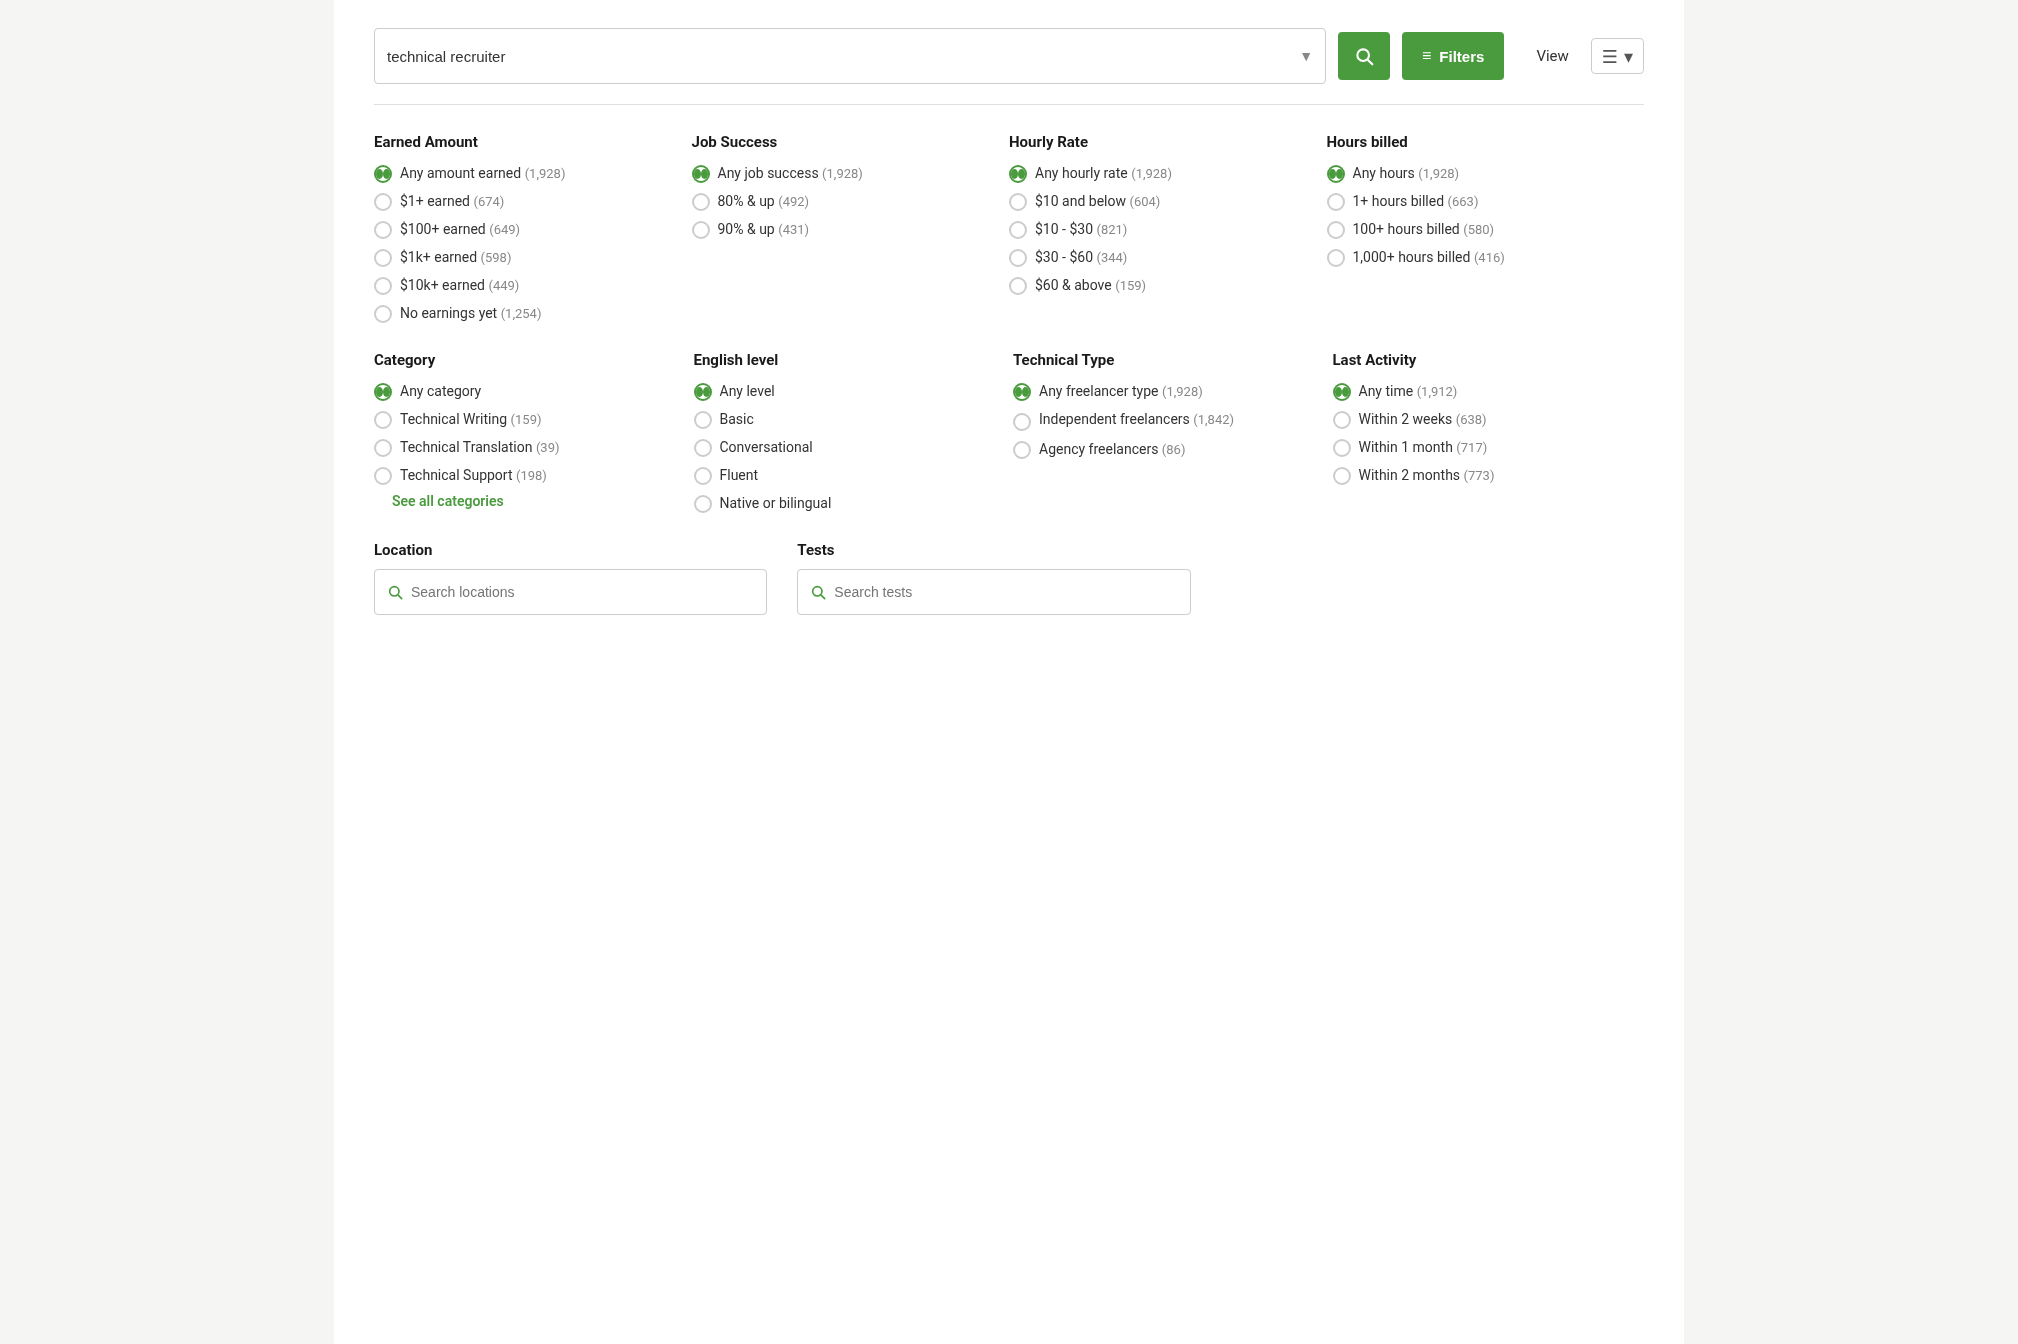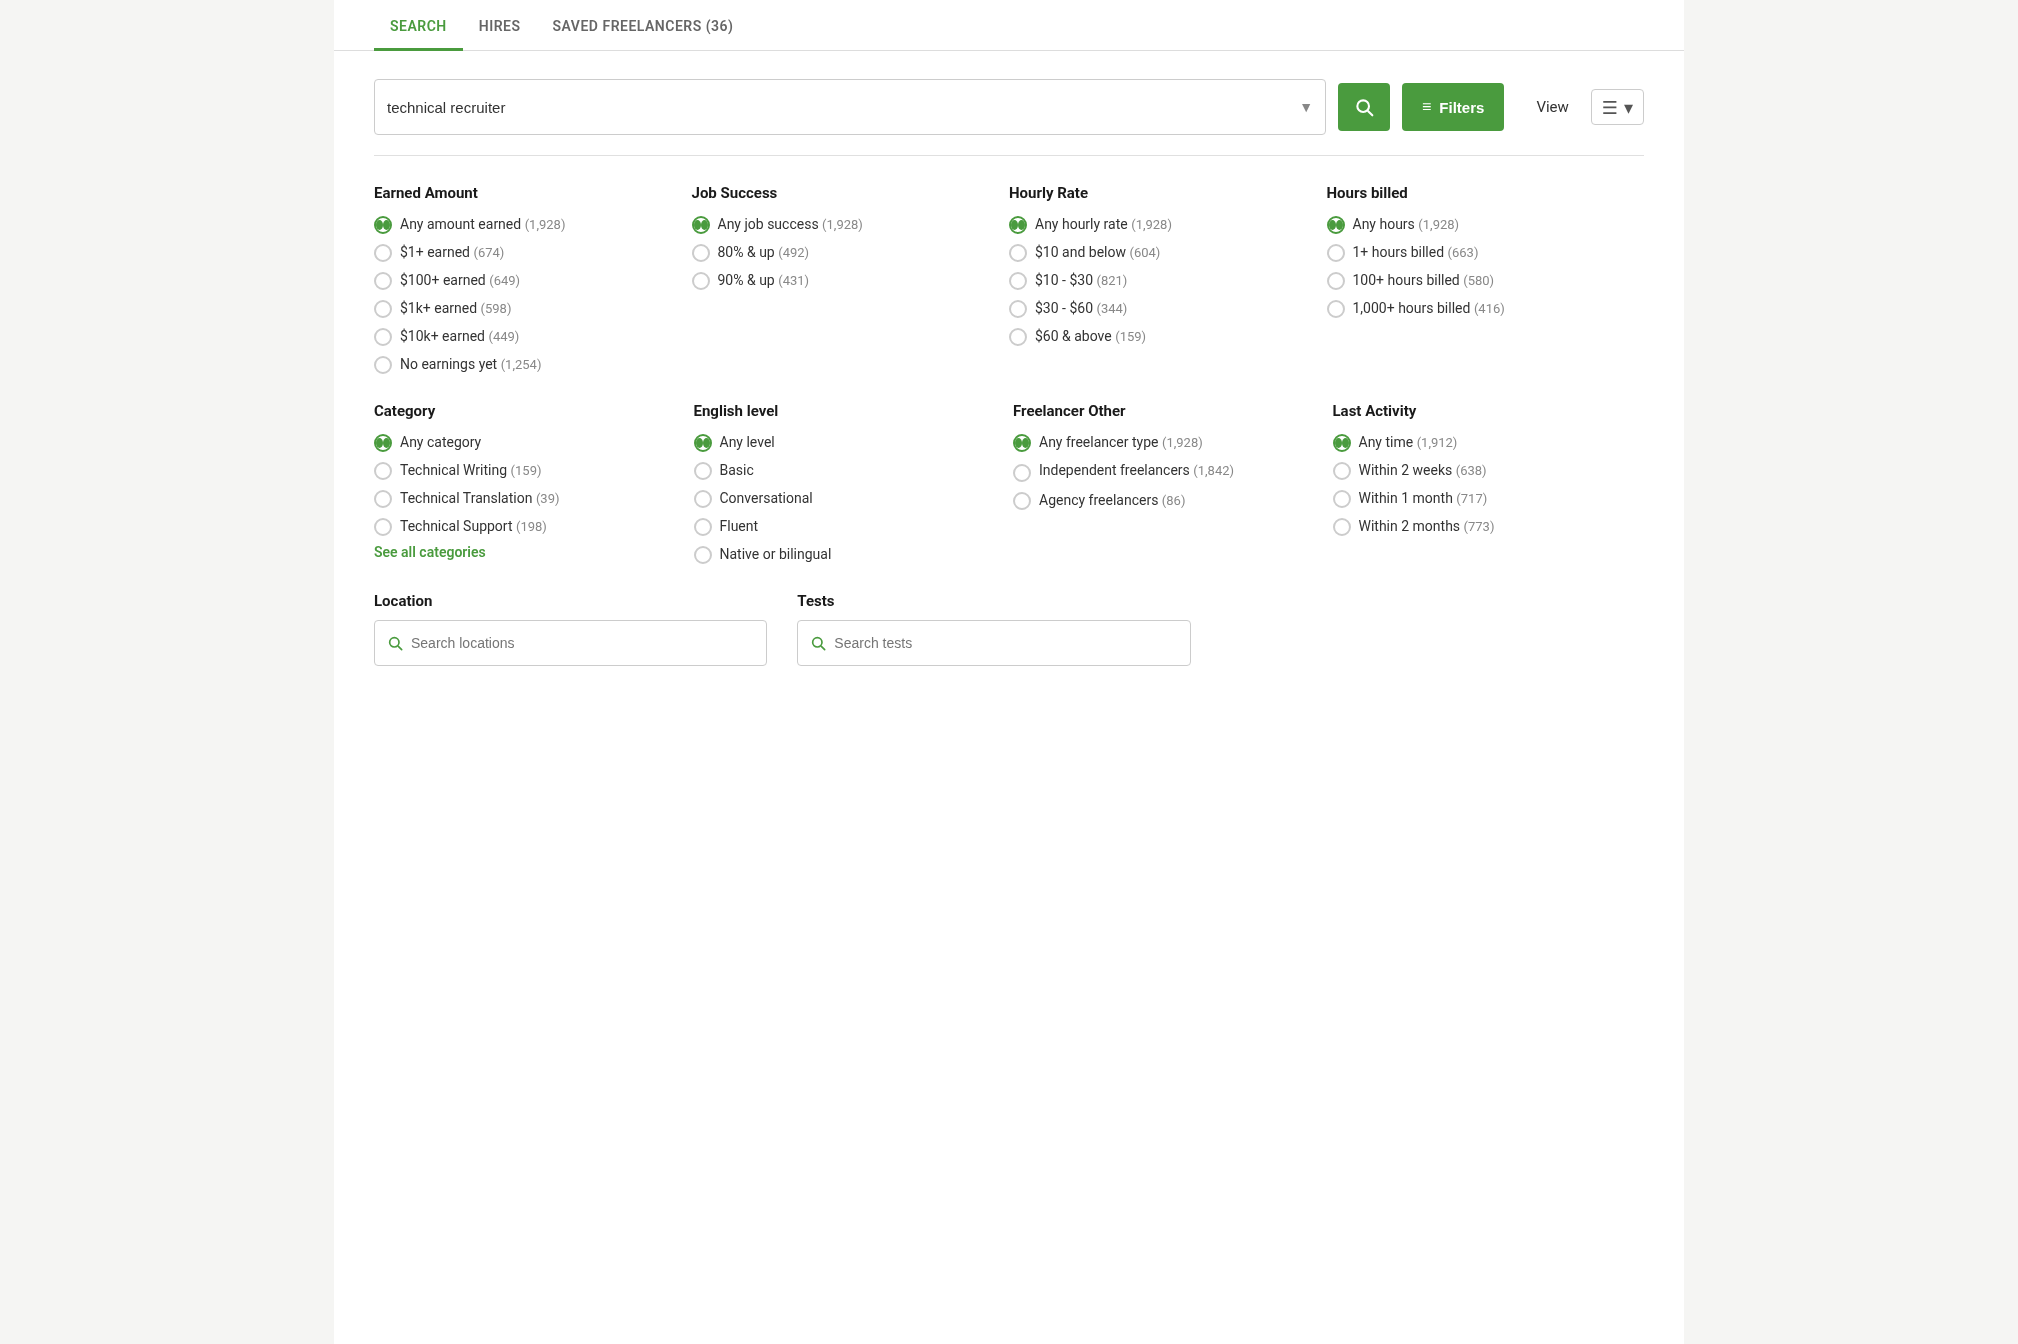--- a/index.html
+++ b/index.html
@@ -195,20 +195,21 @@
       padding: 28px 40px 0;
       background: #fff;
     }
     .see-all-link {
       color: #4a9b3e;
       font-weight: 600;
       font-size: 14px;
       cursor: pointer;
       margin-top: 8px;
       display: inline-block;
+      margin-left: 18px;
     }
     
     .bottom-search-row {
       display: grid;
       grid-template-columns: repeat(3, 1fr);
       gap: 0;
       padding: 28px 40px 40px;
       background: #fff;
     }
     .bottom-section {
@@ -237,25 +238,20 @@
       color: #999;
       background: transparent;
       flex: 1;
     }
   </style>
 </head>
 <body>
 
 <div class="page-wrapper">
 
-  <nav class="tabs">
-    <div class="tab active">SEARCH</div>
-    <div class="tab">HIRES</div>
-    <div class="tab">SAVED FREELANCERS (36)</div>
-  </nav>
 
   <div class="search-area">
     <div class="search-input-wrapper">
       <input class="search-input" type="text" value="technical recruiter" style="">
       <span class="search-dropdown-arrow">▼</span>
     </div>
     <button class="search-btn">
       <svg width="20" height="20" viewBox="0 0 24 24" fill="none" stroke="white" stroke-width="2.5" stroke-linecap="round" stroke-linejoin="round">
         <circle cx="11" cy="11" r="7"></circle>
         <line x1="17" y1="17" x2="22" y2="22"></line>
@@ -432,21 +428,21 @@
           <span class="radio-label">Fluent</span>
         </div>
         <div class="radio-item">
           <div class="radio-circle"></div>
           <span class="radio-label">Native or bilingual</span>
         </div>
       </div>
     </div>
 
     <div class="filter-column">
-      <div class="filter-title">Freelancer Other</div>
+      <div class="filter-title">Technical Type</div>
       <div class="radio-group">
         <div class="radio-item">
           <div class="radio-circle selected" style="border-color: rgb(74, 155, 62);">
               <div style="width: 10px; height: 10px; border-radius: 50%; background: rgb(74, 155, 62);"></div>
             </div>
           <span class="radio-label">Any freelancer type <span class="radio-count">(1,928)</span></span>
         </div>
         <div class="radio-item" style="align-items: flex-start;">
           <div class="radio-circle" style="margin-top:2px;"></div>
           <span class="radio-label">Independent freelancers <span class="radio-count">(1,842)</span></span>

